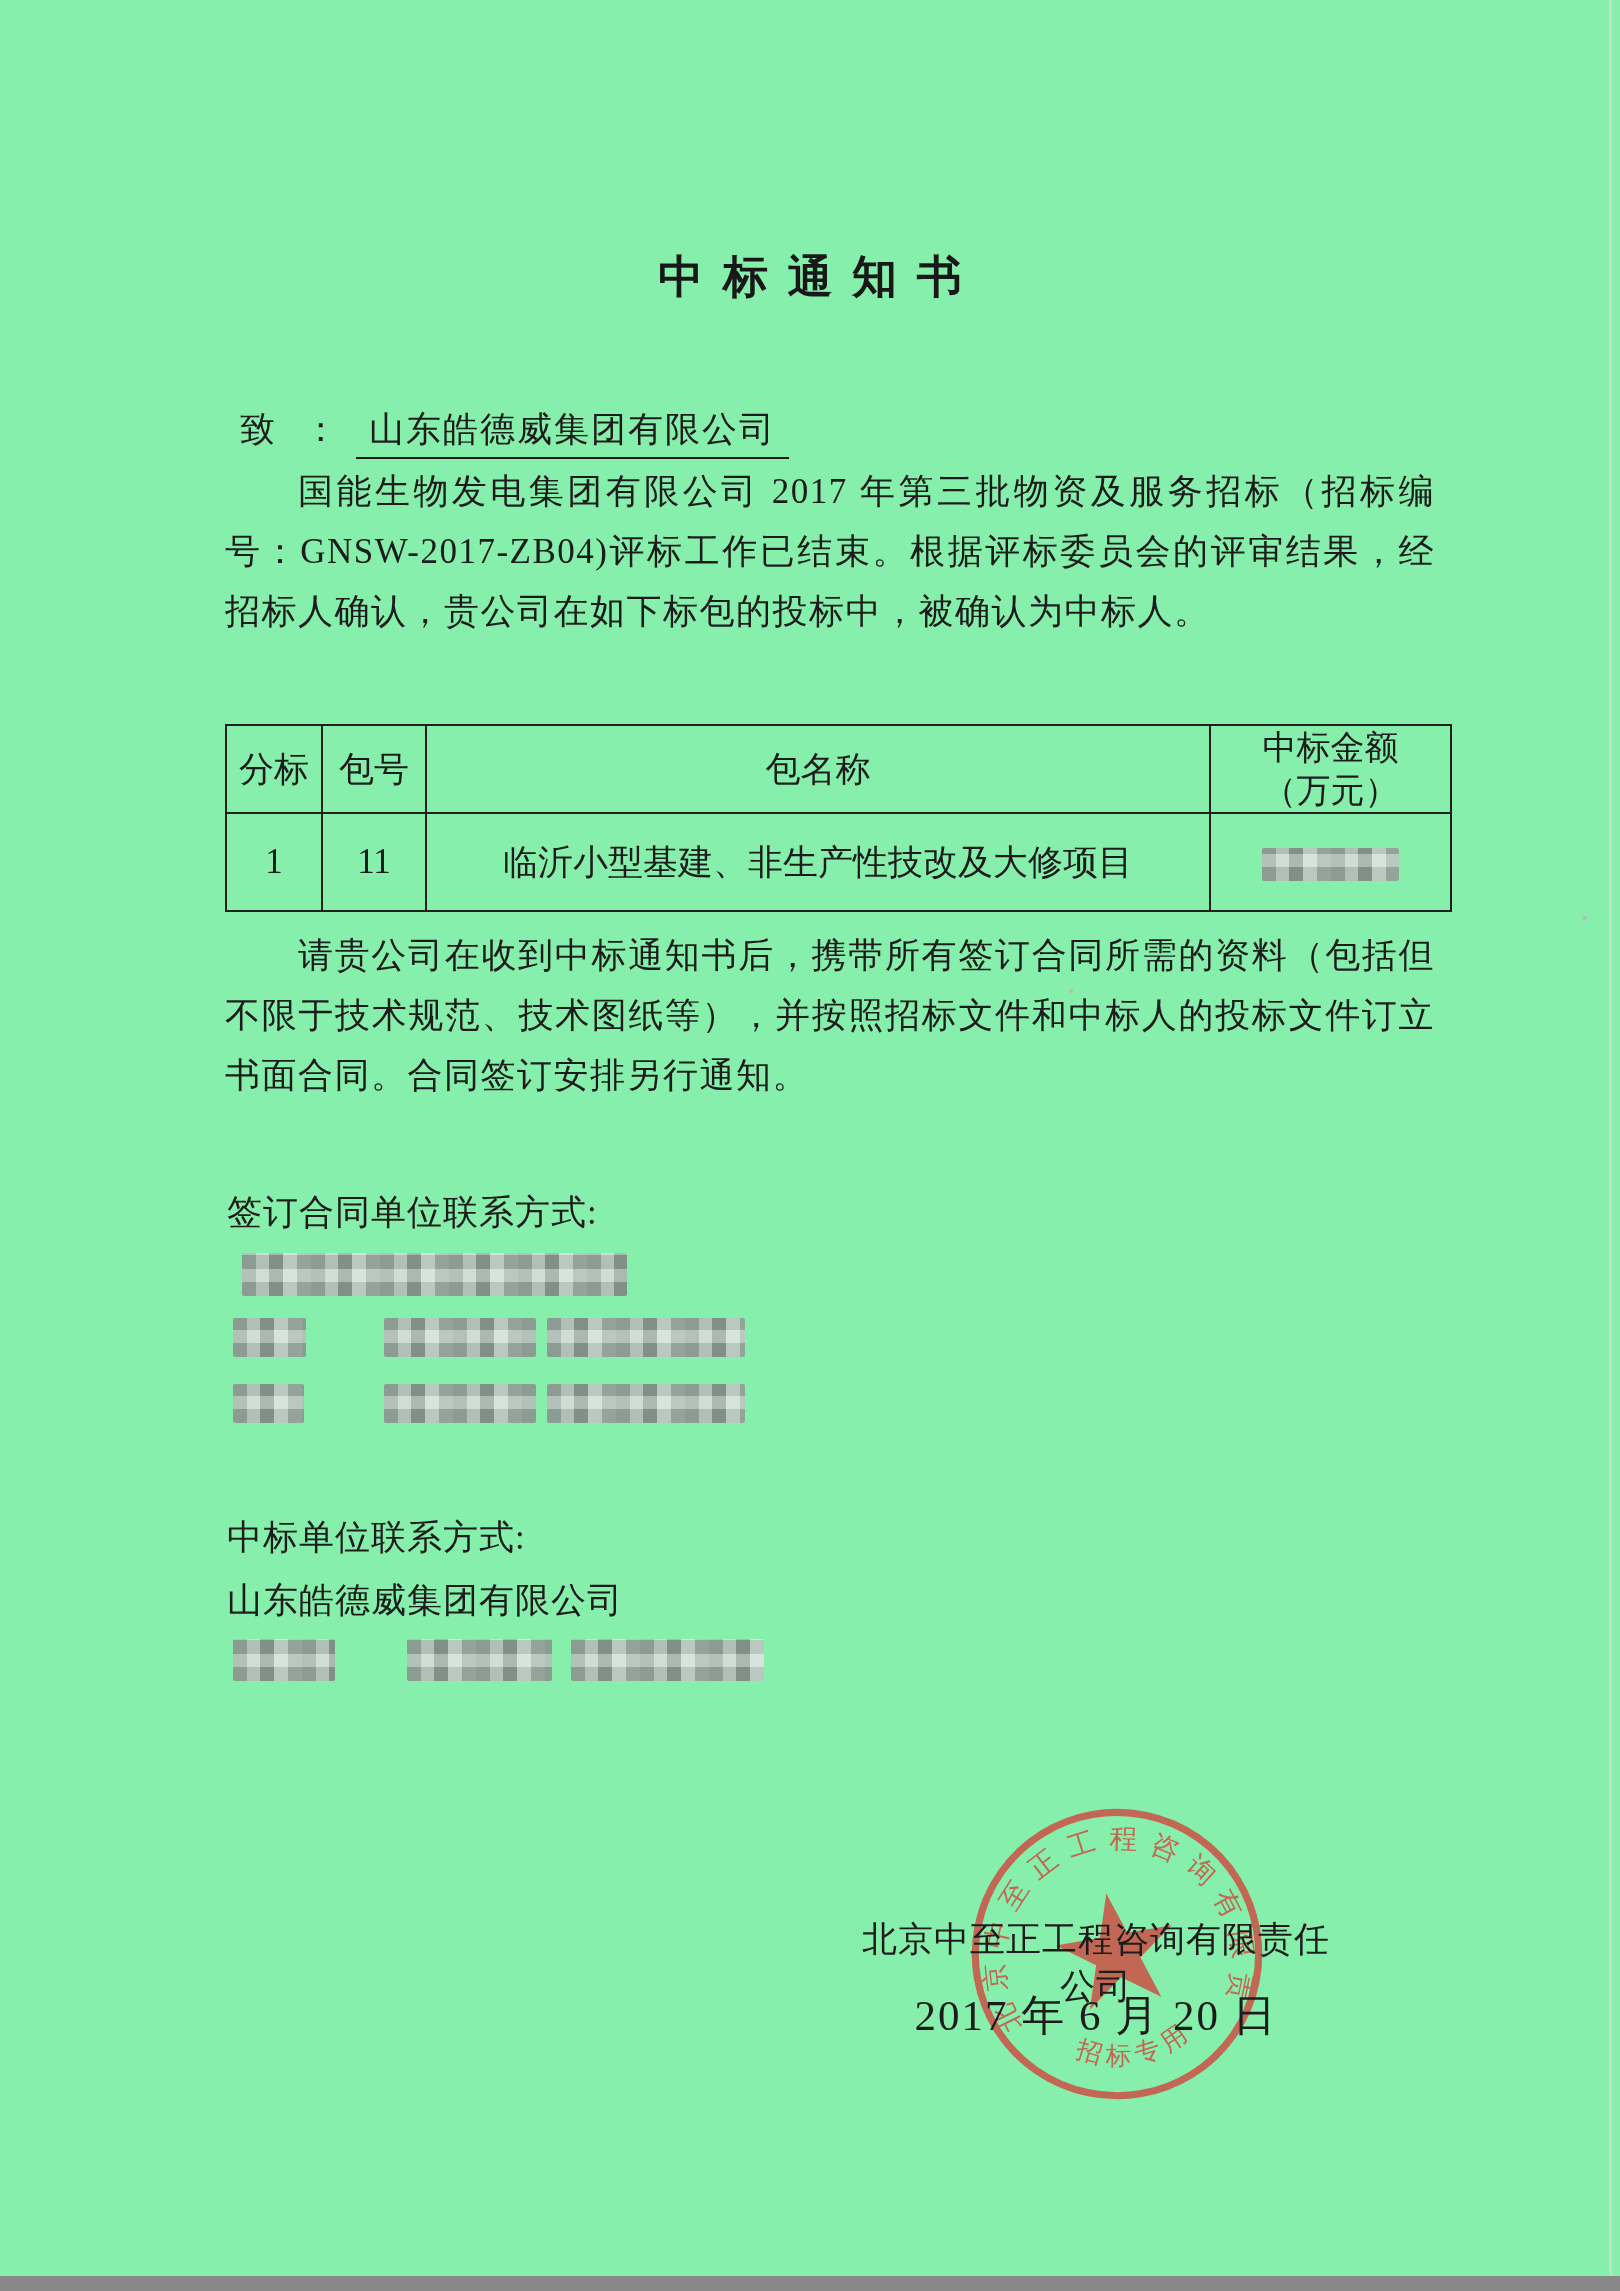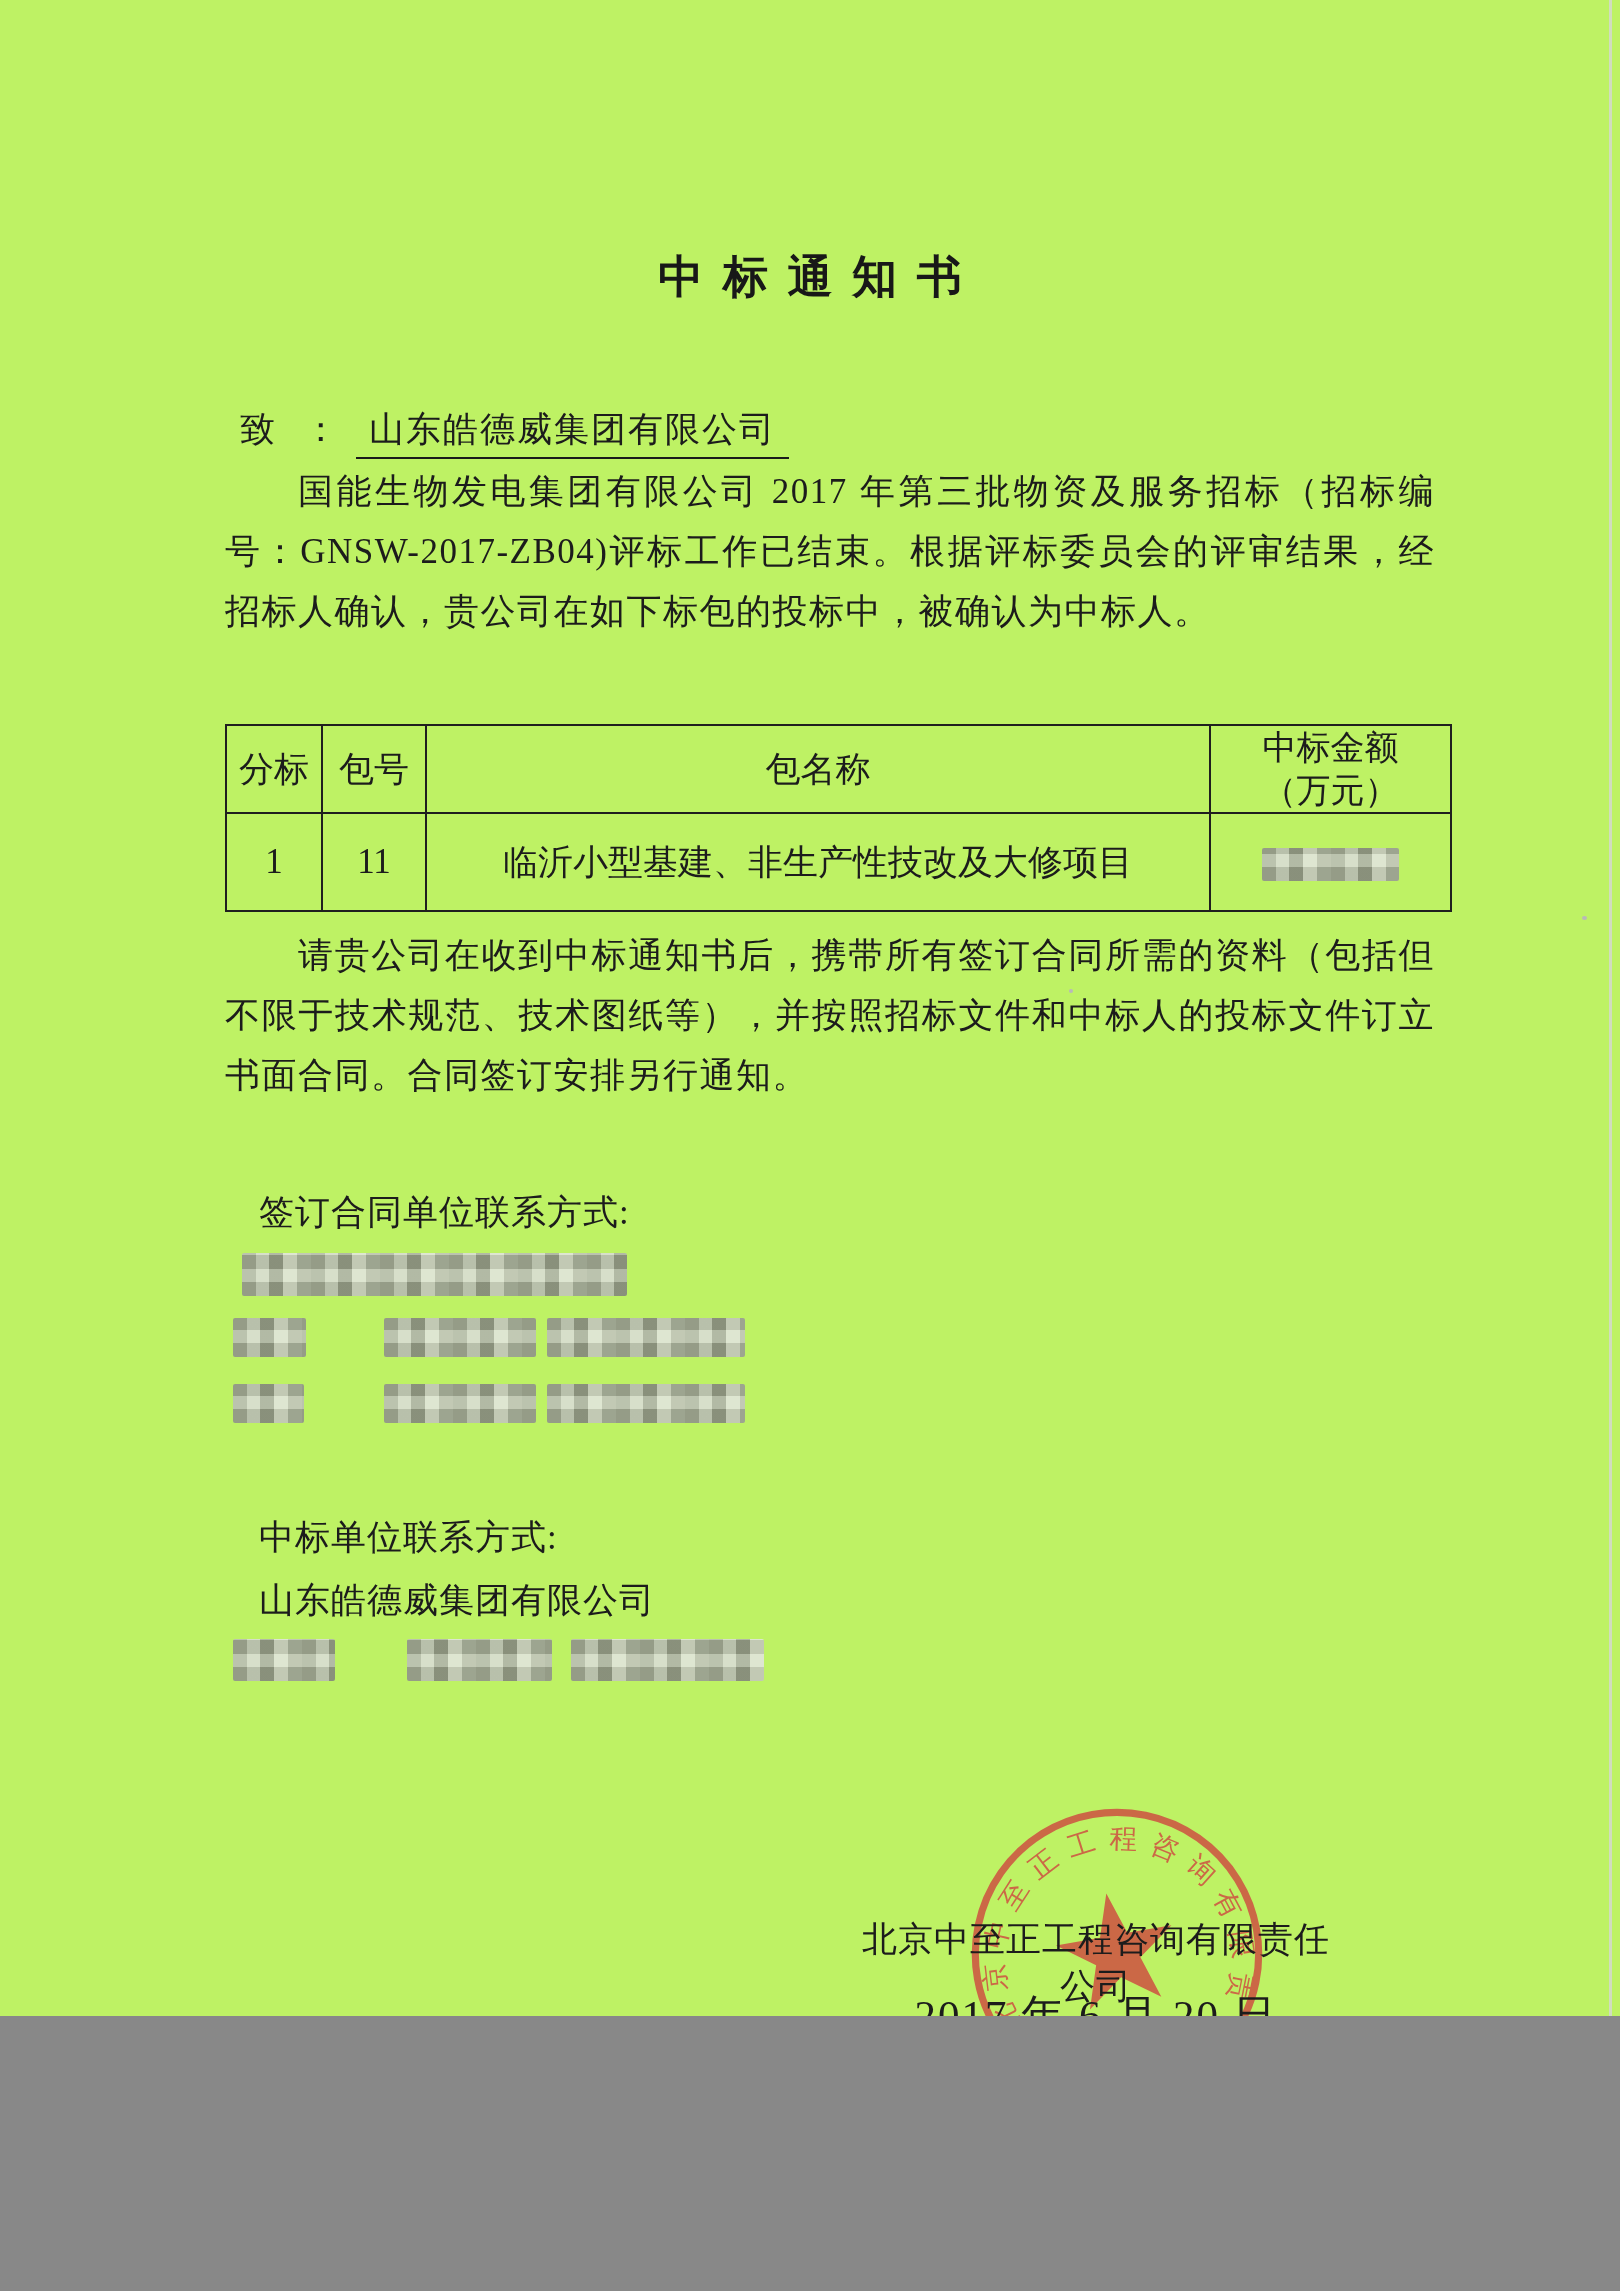--- a/index.html
+++ b/index.html
@@ -1,20 +1,20 @@
 <!DOCTYPE html>
 <html><head>
 <meta charset="utf-8">
 <style>
   html,body{margin:0;padding:0;background:#888;}
   .page{
     position:relative;
-    width:1620px;height:2016px;
+    width:1620px;height:2276px;
     margin:0 auto;
-    background:#bef264;
+    background:#86efac;
     font-family:"Liberation Serif","DejaVu Serif",serif;
     color:#1c1c1c;
     overflow:hidden;
   }
   .doc-title{
     position:absolute;top:247px;left:0;width:100%;
     text-align:center;font-size:45px;font-weight:600;
     letter-spacing:19.6px;text-indent:19.6px;
     color:#181818;
   }
@@ -46,21 +46,21 @@
   table.bid td{
     border:2.9px solid #1f1f1f;text-align:center;vertical-align:middle;
     padding:0;
   }
   tr.hdr td{height:86px;}
   tr.datarow td{height:96px;}
   .col1{width:94px;}  .col2{width:102px;}
   .col3{width:782px;} .col4{width:239px;margin-top:23px;}
   .hdr4{line-height:43px;font-size:34px;}
   .label-line{
-    position:absolute;left:227px;font-size:35px;letter-spacing:1px;margin-left:32px;
+    position:absolute;left:227px;font-size:35px;letter-spacing:1px;
   }
   .l1{top:1189px;}
   .l2{top:1514px;}
   .winner-co{top:1577px;}
   .mosaic{
     position:absolute;border-radius:2px;
     background-image:
       repeating-linear-gradient(0deg, rgba(0,0,0,0.10) 0 13.7px, rgba(255,255,255,0.30) 13.7px 27.4px),
       repeating-linear-gradient(90deg, #9e9e9e 0 13.7px, #cdcdcd 13.7px 27.4px, #8f8f8f 27.4px 41px, #d9d9d9 41px 55px, #a9a9a9 55px 69px);
     opacity:.85;

